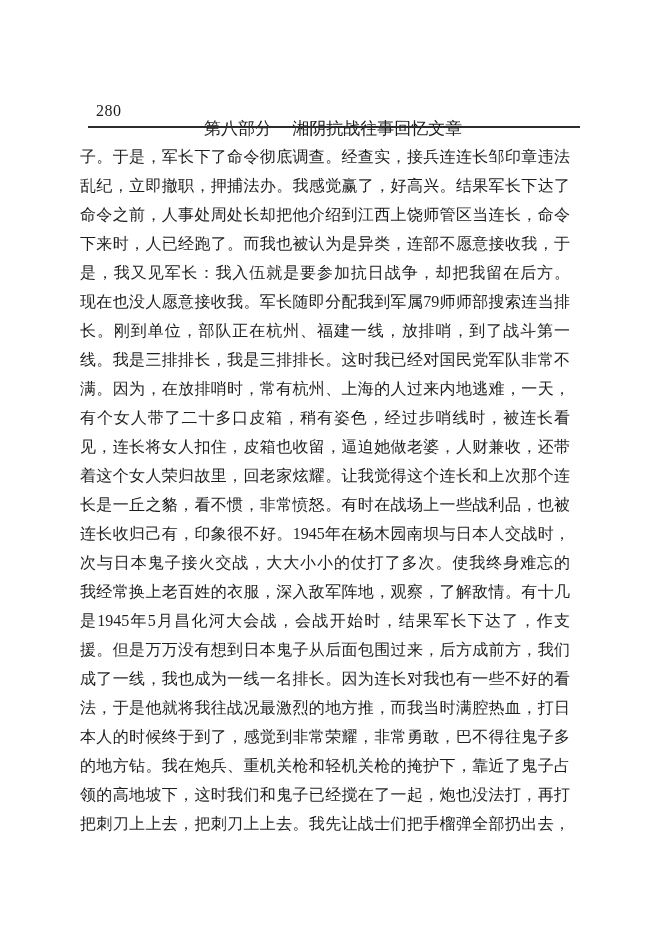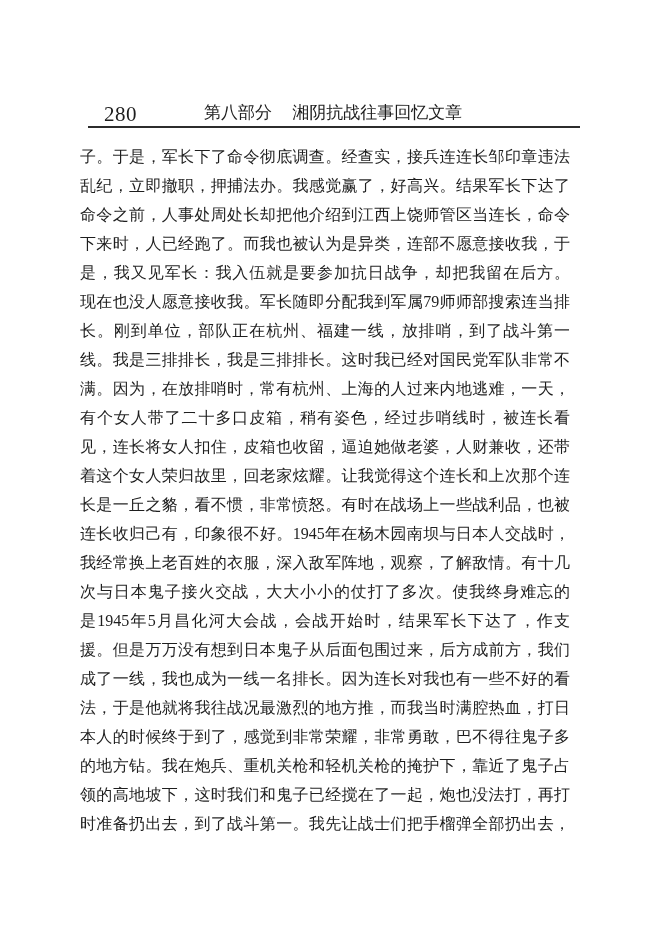--- a/index.html
+++ b/index.html
@@ -21,31 +21,31 @@
   }
   .header-row {
     position: absolute;
     left: 88px;
     top: 101px;
     width: 490px;
     height: 24px;
   }
   .page-number {
     position: absolute;
-    left: 16px;
+    left: 8px;
     top: 1px;
-    font-size: 21px;
+    font-size: 16px;
     color: #1d1d1d;
     letter-spacing: 0.5px;
   }
   .header-title {
     position: absolute;
     left: 0;
     right: 0;
-    top: 0;
+    top: 16px;
     text-align: center;
     font-size: 17px;
     color: #1d1d1d;
     white-space: nowrap;
   }
   .header-title .title-part {
     margin-left: 16px;
   }
   .header-rule {
     position: absolute;
@@ -93,25 +93,25 @@
     <div class="text-line">是，我又见军长：我入伍就是要参加抗日战争，却把我留在后方。</div>
     <div class="text-line">现在也没人愿意接收我。军长随即分配我到军属79师师部搜索连当排</div>
     <div class="text-line">长。刚到单位，部队正在杭州、福建一线，放排哨，到了战斗第一</div>
     <div class="text-line">线。我是三排排长，我是三排排长。这时我已经对国民党军队非常不</div>
     <div class="text-line">满。因为，在放排哨时，常有杭州、上海的人过来内地逃难，一天，</div>
     <div class="text-line">有个女人带了二十多口皮箱，稍有姿色，经过步哨线时，被连长看</div>
     <div class="text-line">见，连长将女人扣住，皮箱也收留，逼迫她做老婆，人财兼收，还带</div>
     <div class="text-line">着这个女人荣归故里，回老家炫耀。让我觉得这个连长和上次那个连</div>
     <div class="text-line">长是一丘之貉，看不惯，非常愤怒。有时在战场上一些战利品，也被</div>
     <div class="text-line">连长收归己有，印象很不好。1945年在杨木园南坝与日本人交战时，</div>
+    <div class="text-line">次与日本鬼子接火交战，大大小小的仗打了多次。使我终身难忘的</div>
     <div class="text-line">我经常换上老百姓的衣服，深入敌军阵地，观察，了解敌情。有十几</div>
-    <div class="text-line">次与日本鬼子接火交战，大大小小的仗打了多次。使我终身难忘的</div>
     <div class="text-line">是1945年5月昌化河大会战，会战开始时，结果军长下达了，作支</div>
     <div class="text-line">援。但是万万没有想到日本鬼子从后面包围过来，后方成前方，我们</div>
     <div class="text-line">成了一线，我也成为一线一名排长。因为连长对我也有一些不好的看</div>
     <div class="text-line">法，于是他就将我往战况最激烈的地方推，而我当时满腔热血，打日</div>
     <div class="text-line">本人的时候终于到了，感觉到非常荣耀，非常勇敢，巴不得往鬼子多</div>
     <div class="text-line">的地方钻。我在炮兵、重机关枪和轻机关枪的掩护下，靠近了鬼子占</div>
     <div class="text-line">领的高地坡下，这时我们和鬼子已经搅在了一起，炮也没法打，再打</div>
-    <div class="text-line">时准备扔出去，到了战斗第一。我先让战士们把手榴弹全部扔出去，</div>
+    <div class="text-line">把刺刀上上去，把刺刀上上去。我先让战士们把手榴弹全部扔出去，</div>
   </div>
 
 </div>
 
 </body></html>

